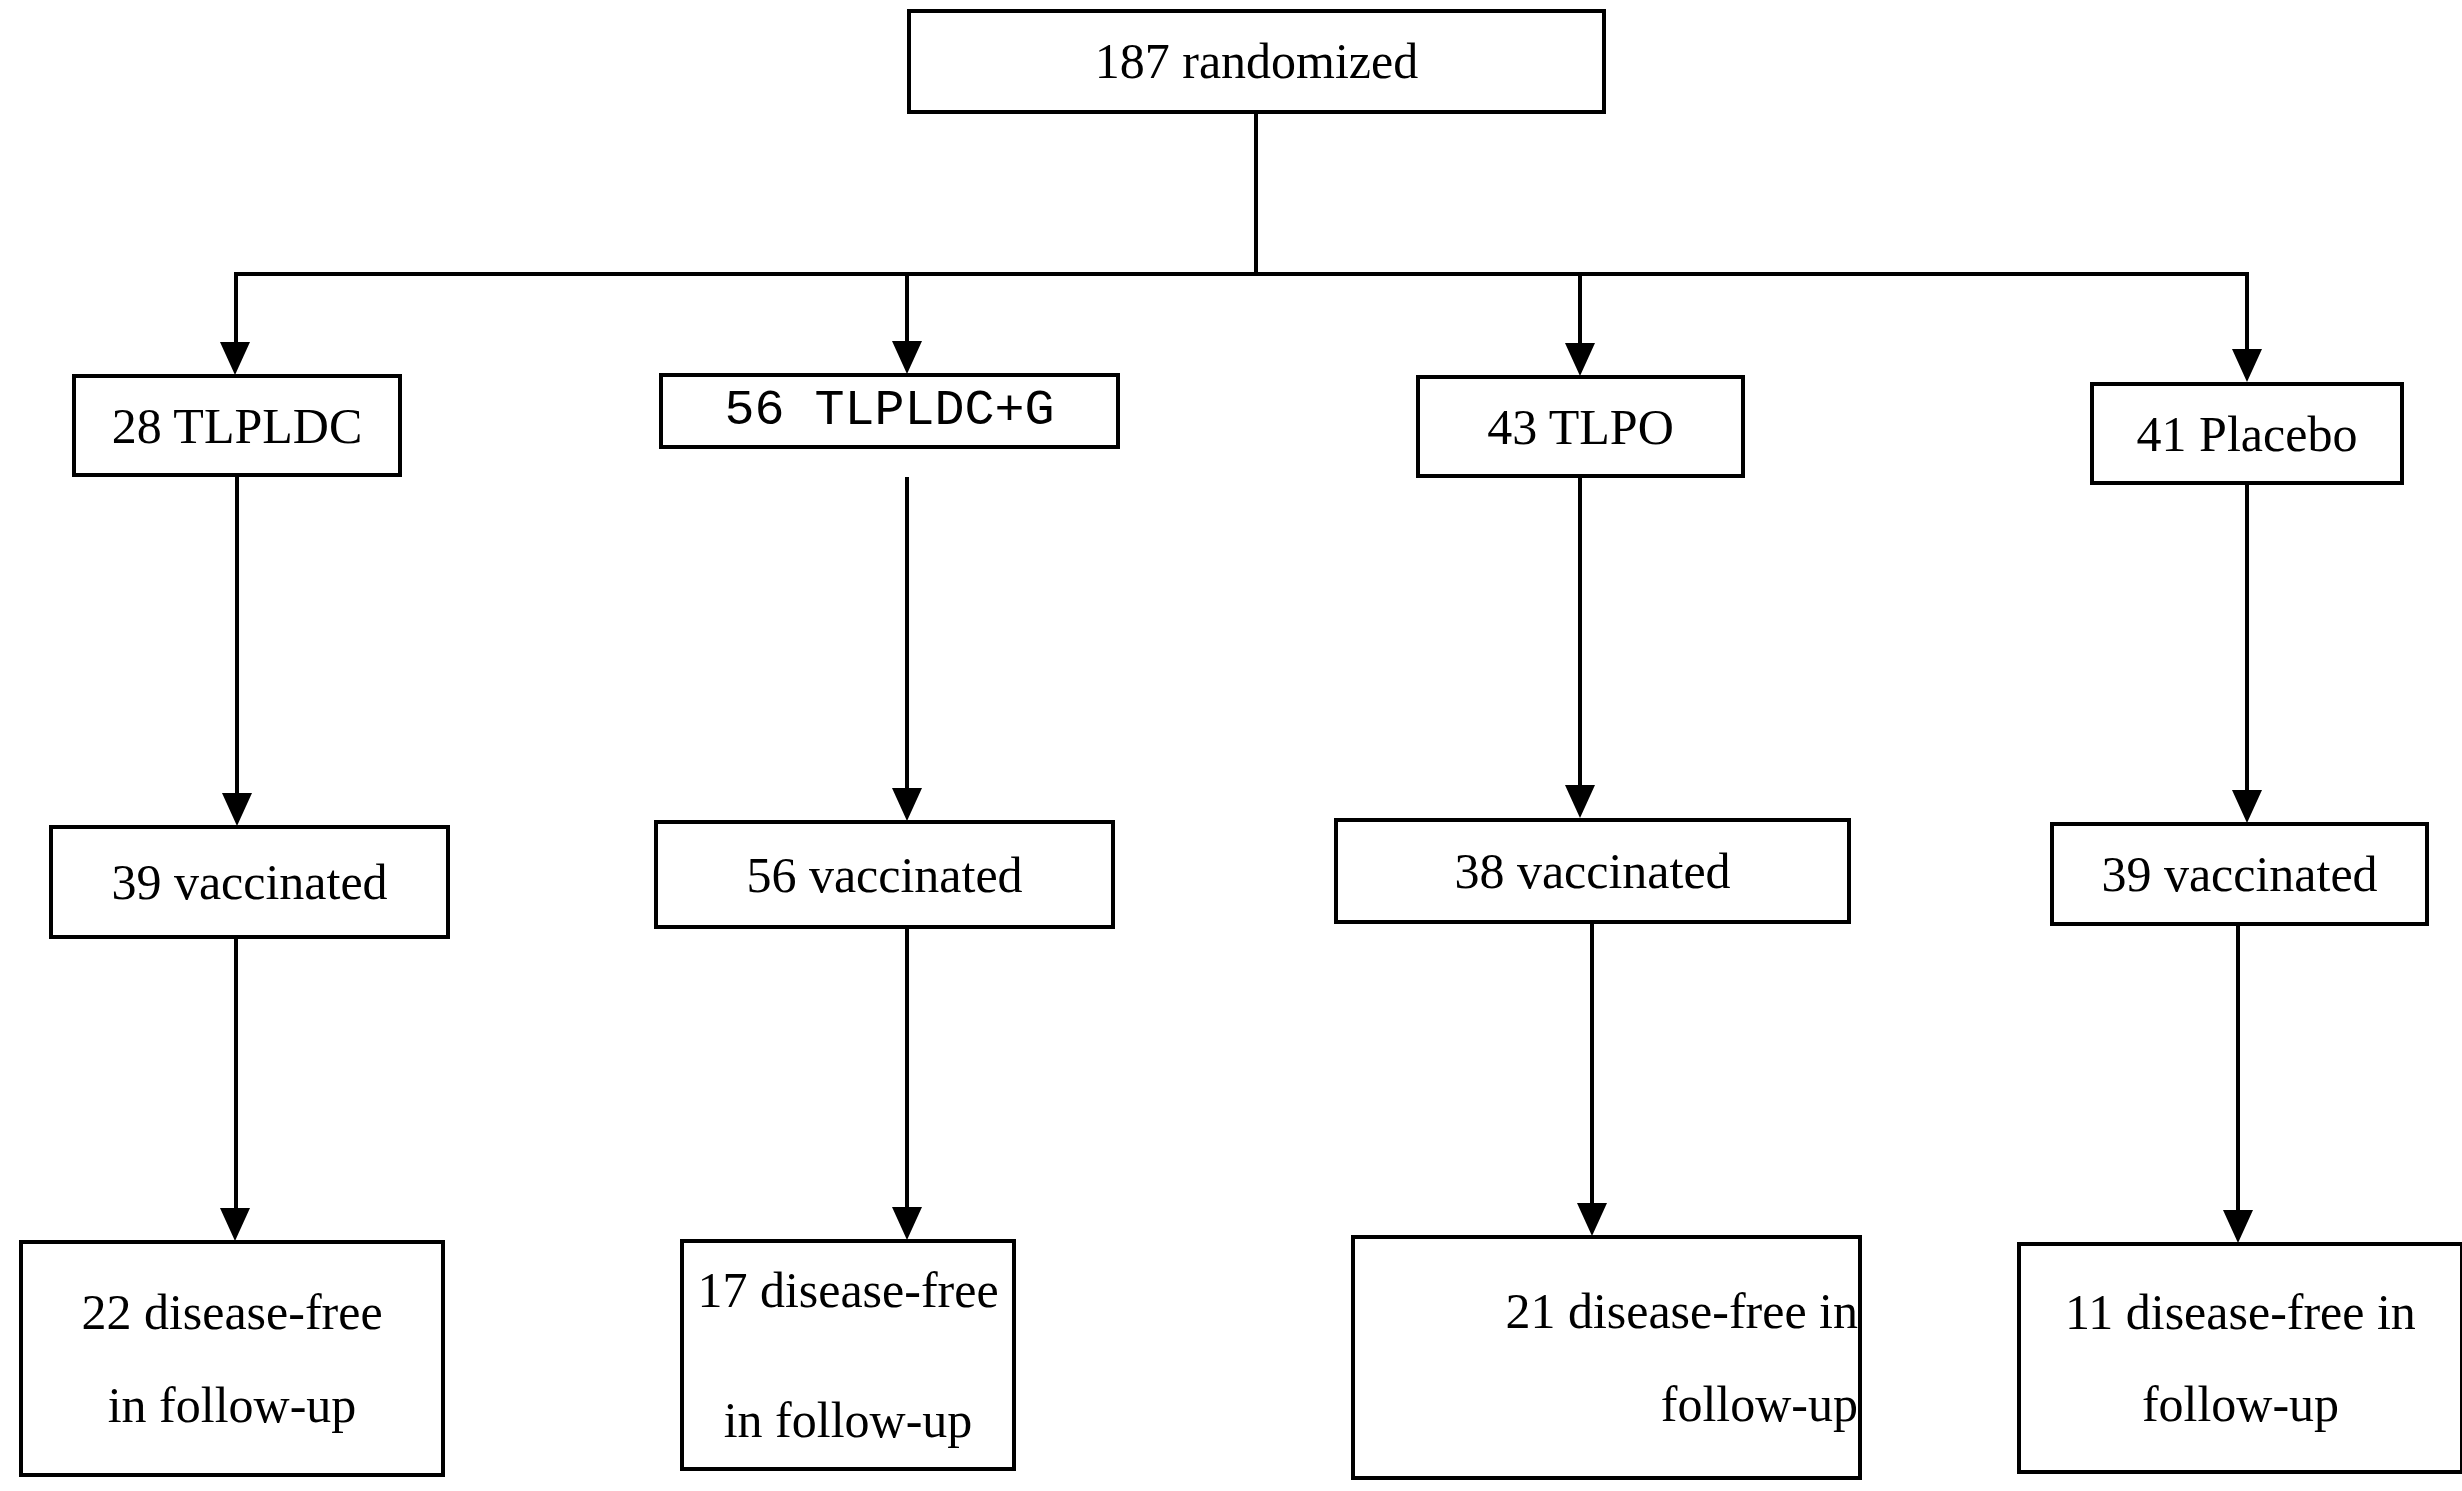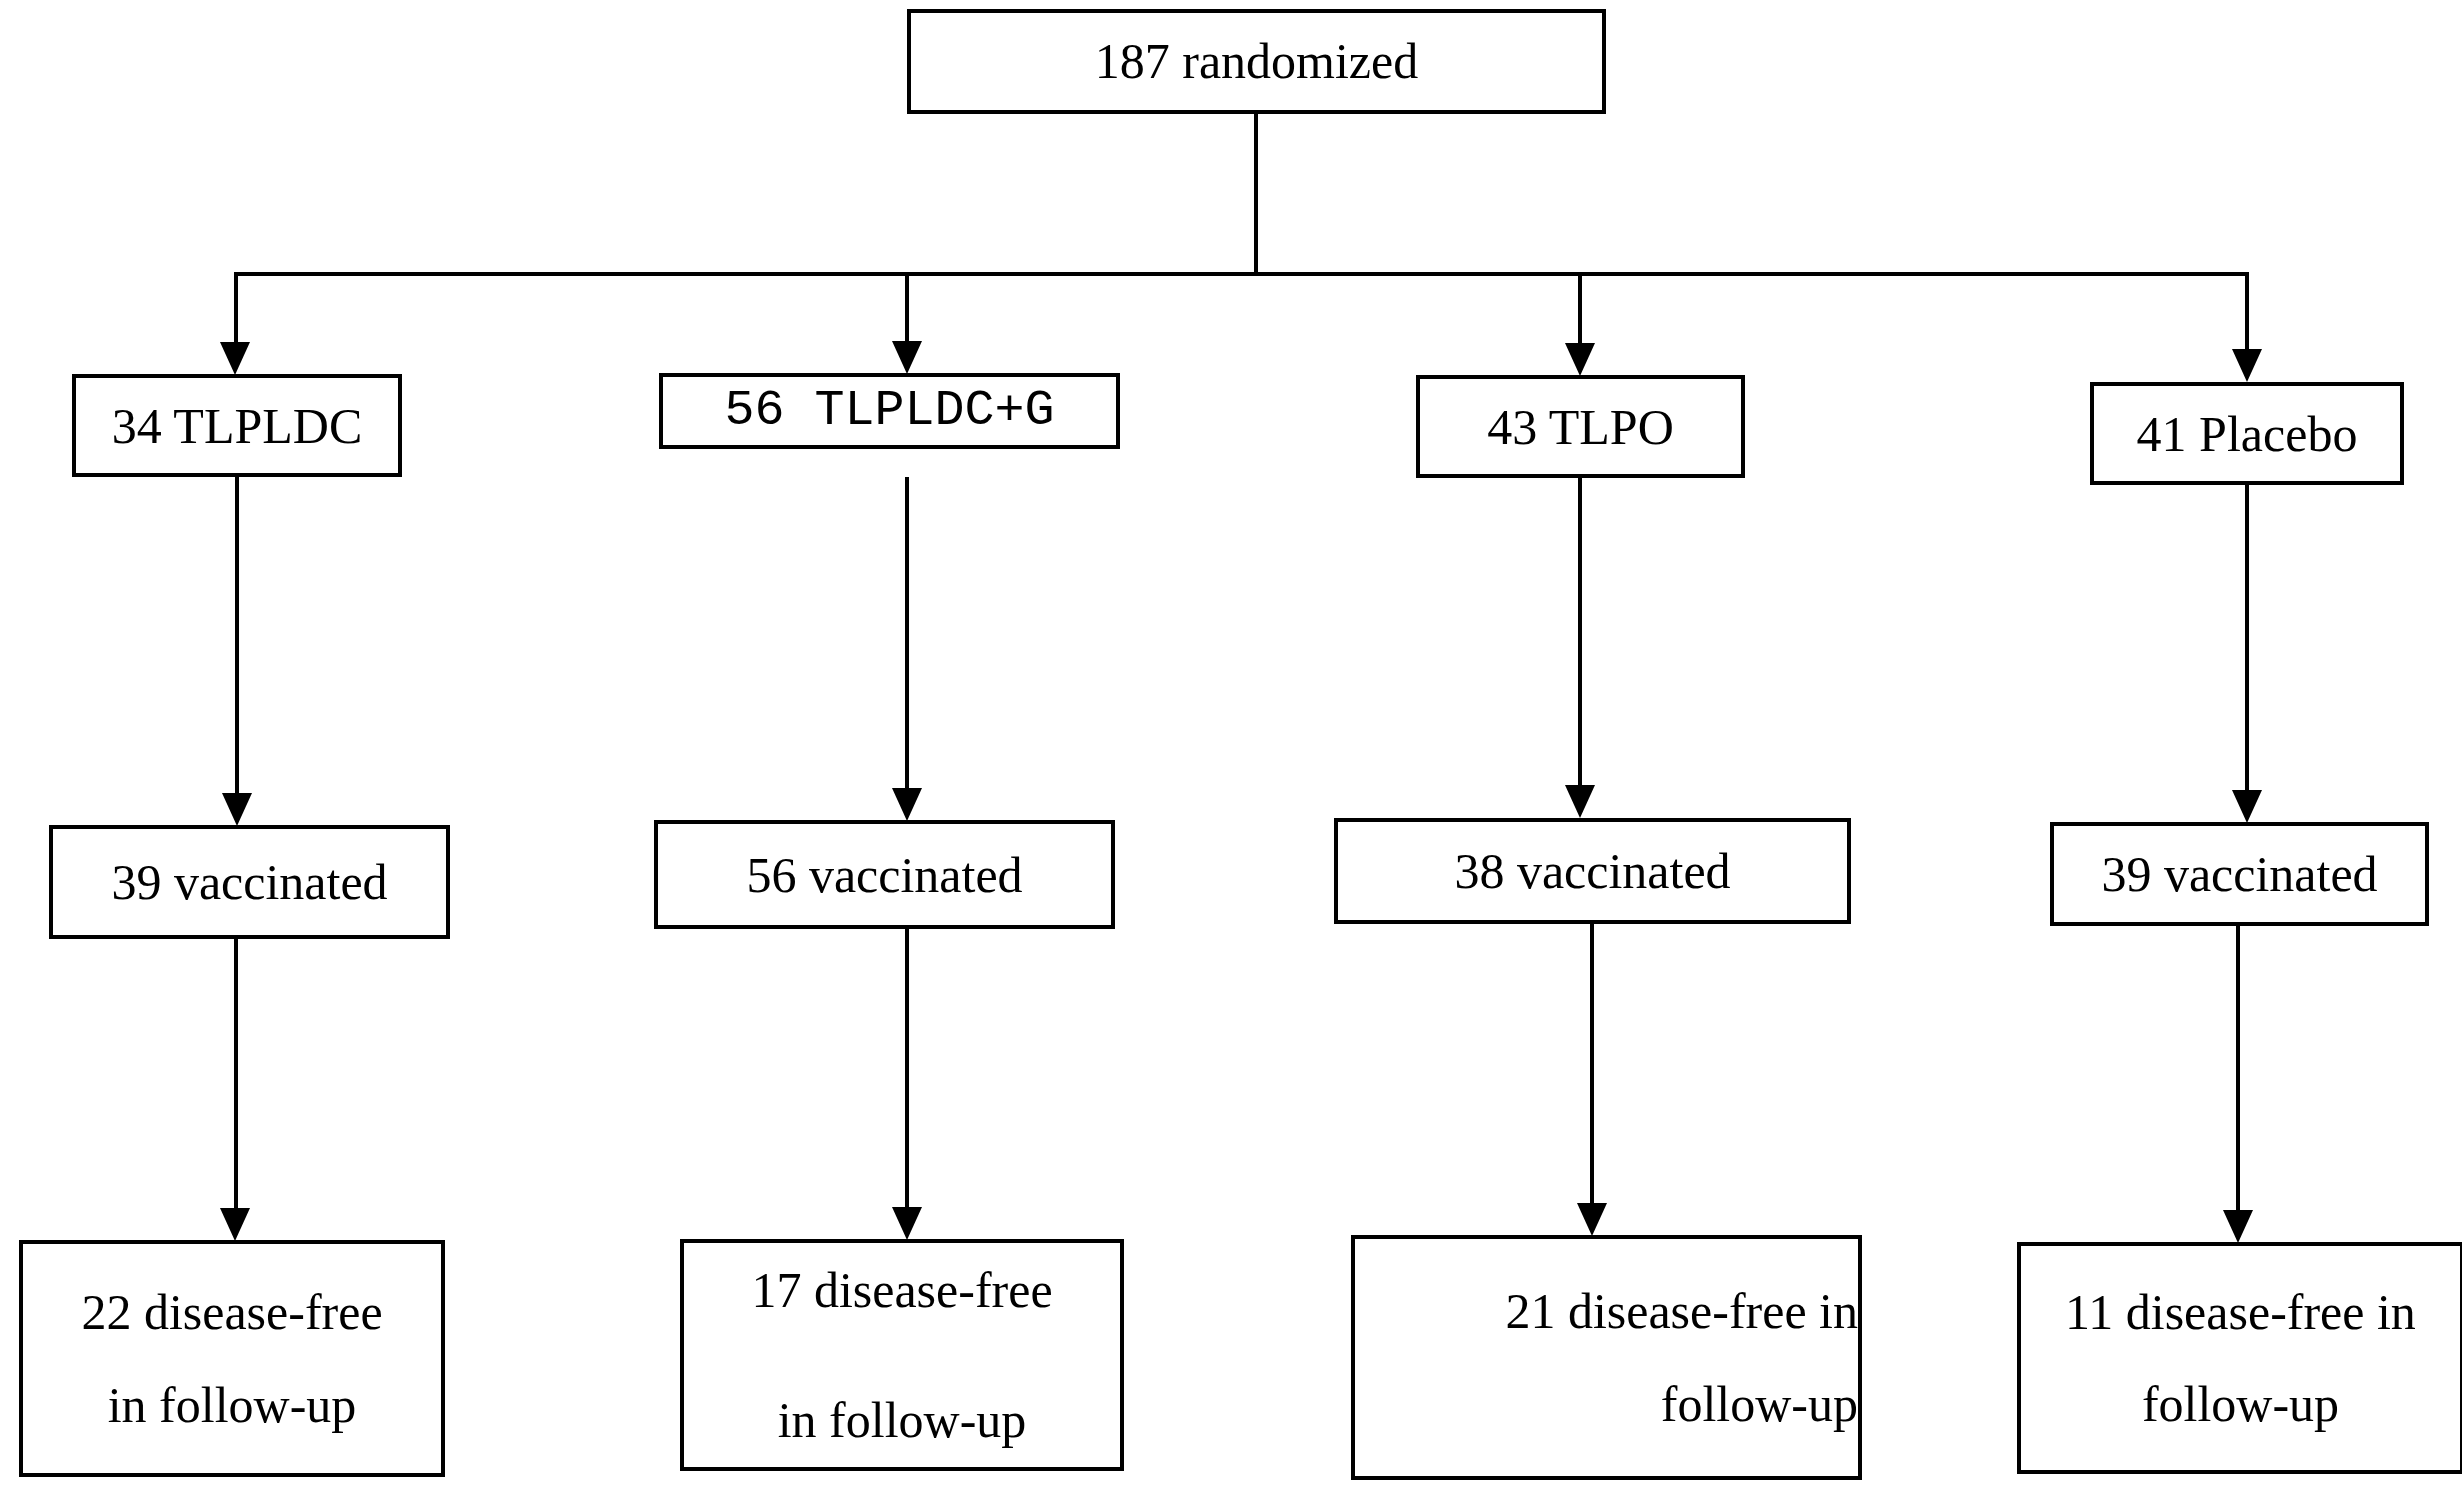--- a/index.html
+++ b/index.html
@@ -59,21 +59,21 @@
   <div class="conn" style="left:890px; top:272px; width:4px; height:72px;"></div>
   <div class="arrowhead" style="left:877px; top:341px;"></div>
 
   <div class="conn" style="left:1563px; top:272px; width:4px; height:73px;"></div>
   <div class="arrowhead" style="left:1550px; top:343px;"></div>
 
   <div class="conn" style="left:2230px; top:272px; width:4px; height:80px;"></div>
   <div class="arrowhead" style="left:2217px; top:349px;"></div>
 
   <div class="node" style="left:57px; top:374px; width:330px; height:103px;">
-    <span>34 TLPLDC</span>
+    <span>28 TLPLDC</span>
   </div>
   <div class="node" style="left:644px; top:373px; width:461px; height:76px;font-family:Liberation Mono, monospace;">
     <span>56 TLPLDC+G</span>
   </div>
   <div class="node" style="left:1401px; top:375px; width:329px; height:103px;">
     <span>43 TLPO</span>
   </div>
   <div class="node" style="left:2075px; top:382px; width:314px; height:103px;">
     <span>41 Placebo</span>
   </div>
@@ -112,21 +112,21 @@
   <div class="conn" style="left:1575px; top:924px; width:4px; height:285px;"></div>
   <div class="arrowhead" style="left:1562px; top:1203px;"></div>
 
   <div class="conn" style="left:2221px; top:926px; width:4px; height:290px;"></div>
   <div class="arrowhead" style="left:2208px; top:1210px;"></div>
 
   <div class="node two-line" style="left:4px; top:1240px; width:426px; height:237px;">
     <span>22 disease-free</span>
     <span>in follow-up</span>
   </div>
-  <div class="node two-line" style="left:665px; top:1239px; width:444px; height:232px;gap:38px;">
+  <div class="node two-line" style="left:665px; top:1239px; width:336px; height:232px;gap:38px;">
     <span>17 disease-free</span>
     <span>in follow-up</span>
   </div>
   <div class="node two-line" style="left:1336px; top:1235px; width:511px; height:245px;align-items:flex-end;">
     <span>21 disease-free in</span>
     <span>follow-up</span>
   </div>
   <div class="node two-line" style="left:2002px; top:1242px; width:447px; height:232px;text-align:center;">
     <span>11 disease-free in</span>
     <span>follow-up</span>

